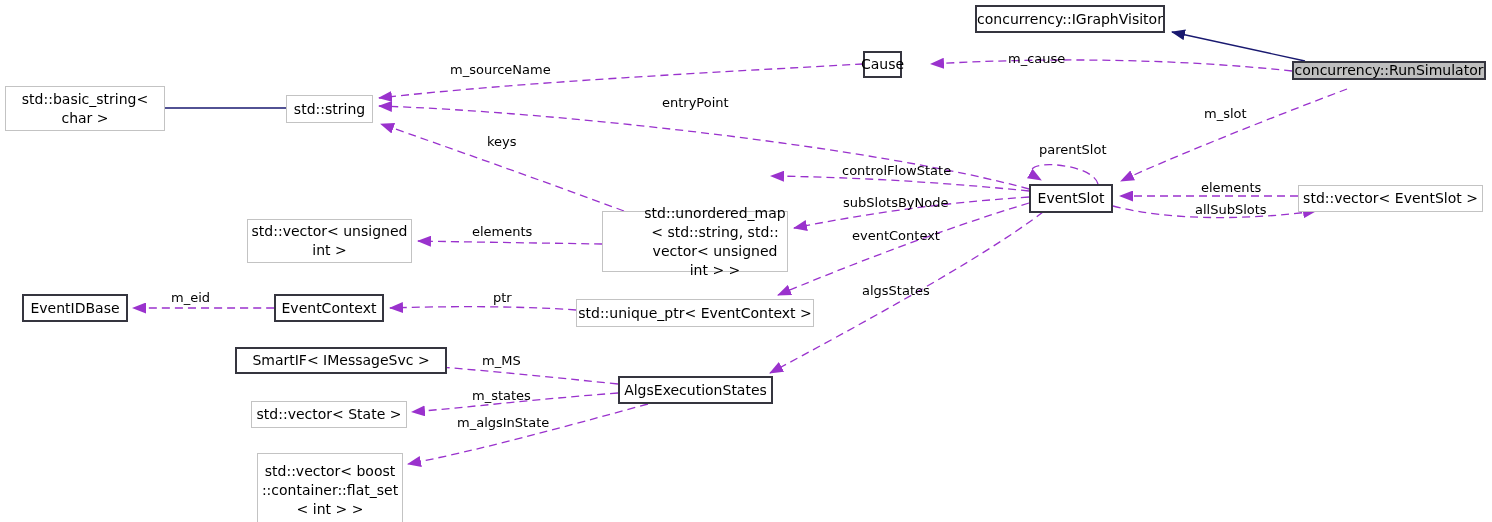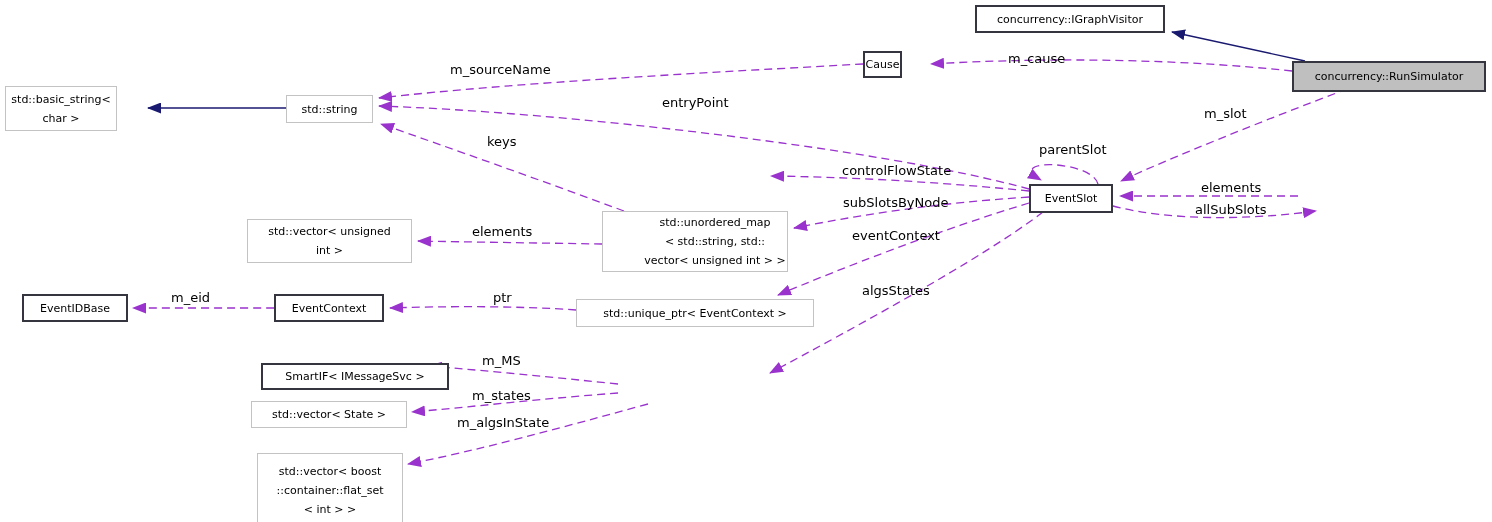--- a/index.html
+++ b/index.html
@@ -22,21 +22,21 @@
     height: 522px;
   }
   .node {
     position: absolute;
     box-sizing: border-box;
     background: #ffffff;
     display: flex;
     align-items: center;
     justify-content: center;
     text-align: center;
-    font-size: 11px;
+    font-size: 14px;
     line-height: 19px;
     color: #000000;
     white-space: pre-line;
     z-index: 2;
   }
   .node.linked { border: 2px solid #35353f; }
   .node.plain  { border: 1px solid #c3c3c3; }
   .node.main   { border: 2px solid #35353f; background: #bfbfbf; }
   .elabel {
     position: absolute;
@@ -81,39 +81,41 @@
     <path class="edge-dashed" d="M 1029,203 C 940,230 842,268 778,295" marker-end="url(#arrowP)"></path>
     <path class="edge-dashed" d="M 576,310 C 520,306 450,306 390,308" marker-end="url(#arrowP)"></path>
     <path class="edge-dashed" d="M 274,308 C 230,308 180,308 133,308" marker-end="url(#arrowP)"></path>
     <path class="edge-dashed" d="M 1043,212 C 980,260 850,330 770,373" marker-end="url(#arrowP)"></path>
     <path class="edge-dashed" d="M 618,384 C 550,377 490,371 429,366" marker-end="url(#arrowP)"></path>
     <path class="edge-dashed" d="M 618,393 C 550,398 480,406 412,412" marker-end="url(#arrowP)"></path>
     <path class="edge-dashed" d="M 648,404 C 560,428 480,450 408,464" marker-end="url(#arrowP)"></path>
   </svg>
 
   <div class="node linked" style="left:975px;  top:5px;   width:190px; height:28px;">concurrency::IGraphVisitor</div>
-  <div class="node main" style="left:1292px; top:61px;  width:194px; height:31px;">concurrency::RunSimulator</div>
+  <div class="node main" style="left:1292px; top:61px;  width:194px; height:19px;">concurrency::RunSimulator</div>
   <div class="node linked" style="left:863px;  top:51px;  width:39px;  height:27px;">Cause</div>
-  <div class="node plain" style="left:5px;    top:86px;  width:112px; height:45px;">std::basic_string&lt;
+  <div class="node plain" style="left:5px;    top:86px;  width:160px; height:45px;">std::basic_string&lt;
 char &gt;</div>
   <div class="node plain" style="left:286px;  top:95px;  width:87px;  height:28px;">std::string</div>
   <div class="node plain" style="left:602px;  top:211px; width:186px; height:61px;padding-left:40px;">std::unordered_map
 &lt; std::string, std::
 vector&lt; unsigned int &gt; &gt;</div>
   <div class="node plain" style="left:247px;  top:219px; width:165px; height:44px;">std::vector&lt; unsigned
 int &gt;</div>
   <div class="node linked" style="left:22px;   top:294px; width:106px; height:28px;">EventIDBase</div>
   <div class="node linked" style="left:274px;  top:294px; width:110px; height:28px;">EventContext</div>
   <div class="node plain" style="left:576px;  top:299px; width:238px; height:28px;">std::unique_ptr&lt; EventContext &gt;</div>
-  <div class="node linked" style="left:235px;  top:363px; width:188px; height:27px;margin-left:26px;">SmartIF&lt; IMessageSvc &gt;</div>
+  <div class="node linked" style="left:235px;  top:347px; width:212px; height:27px;">SmartIF&lt; IMessageSvc &gt;</div>
+  <div class="node linked" style="left:618px;  top:376px; width:155px; height:28px;">AlgsExecutionStates</div>
   <div class="node plain" style="left:251px;  top:401px; width:156px; height:27px;">std::vector&lt; State &gt;</div>
   <div class="node plain" style="left:257px;  top:453px; width:146px; height:74px;">std::vector&lt; boost
 ::container::flat_set
 &lt; int &gt; &gt;</div>
   <div class="node linked" style="left:1029px; top:184px; width:84px;  height:29px;">EventSlot</div>
+  <div class="node plain" style="left:1298px; top:185px; width:185px; height:27px;">std::vector&lt; EventSlot &gt;</div>
 
   <div class="elabel" style="left:1008px; top:52px;">m_cause</div>
   <div class="elabel" style="left:450px;  top:63px;">m_sourceName</div>
   <div class="elabel" style="left:662px;  top:96px;">entryPoint</div>
   <div class="elabel" style="left:487px;  top:135px;">keys</div>
   <div class="elabel" style="left:842px;  top:164px;">controlFlowState</div>
   <div class="elabel" style="left:843px;  top:196px;">subSlotsByNode</div>
   <div class="elabel" style="left:472px;  top:225px;">elements</div>
   <div class="elabel" style="left:1039px; top:143px;">parentSlot</div>
   <div class="elabel" style="left:1204px; top:107px;">m_slot</div>

